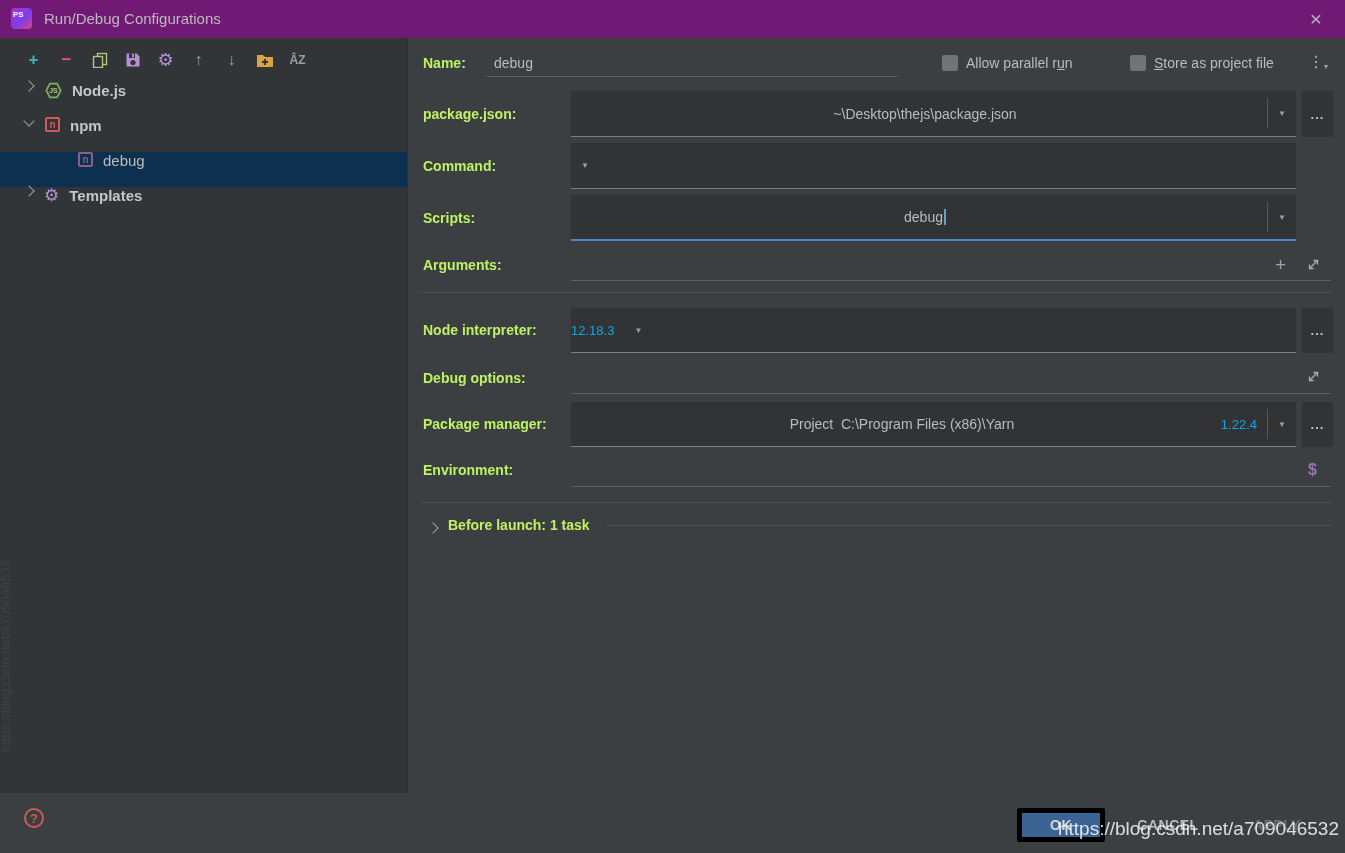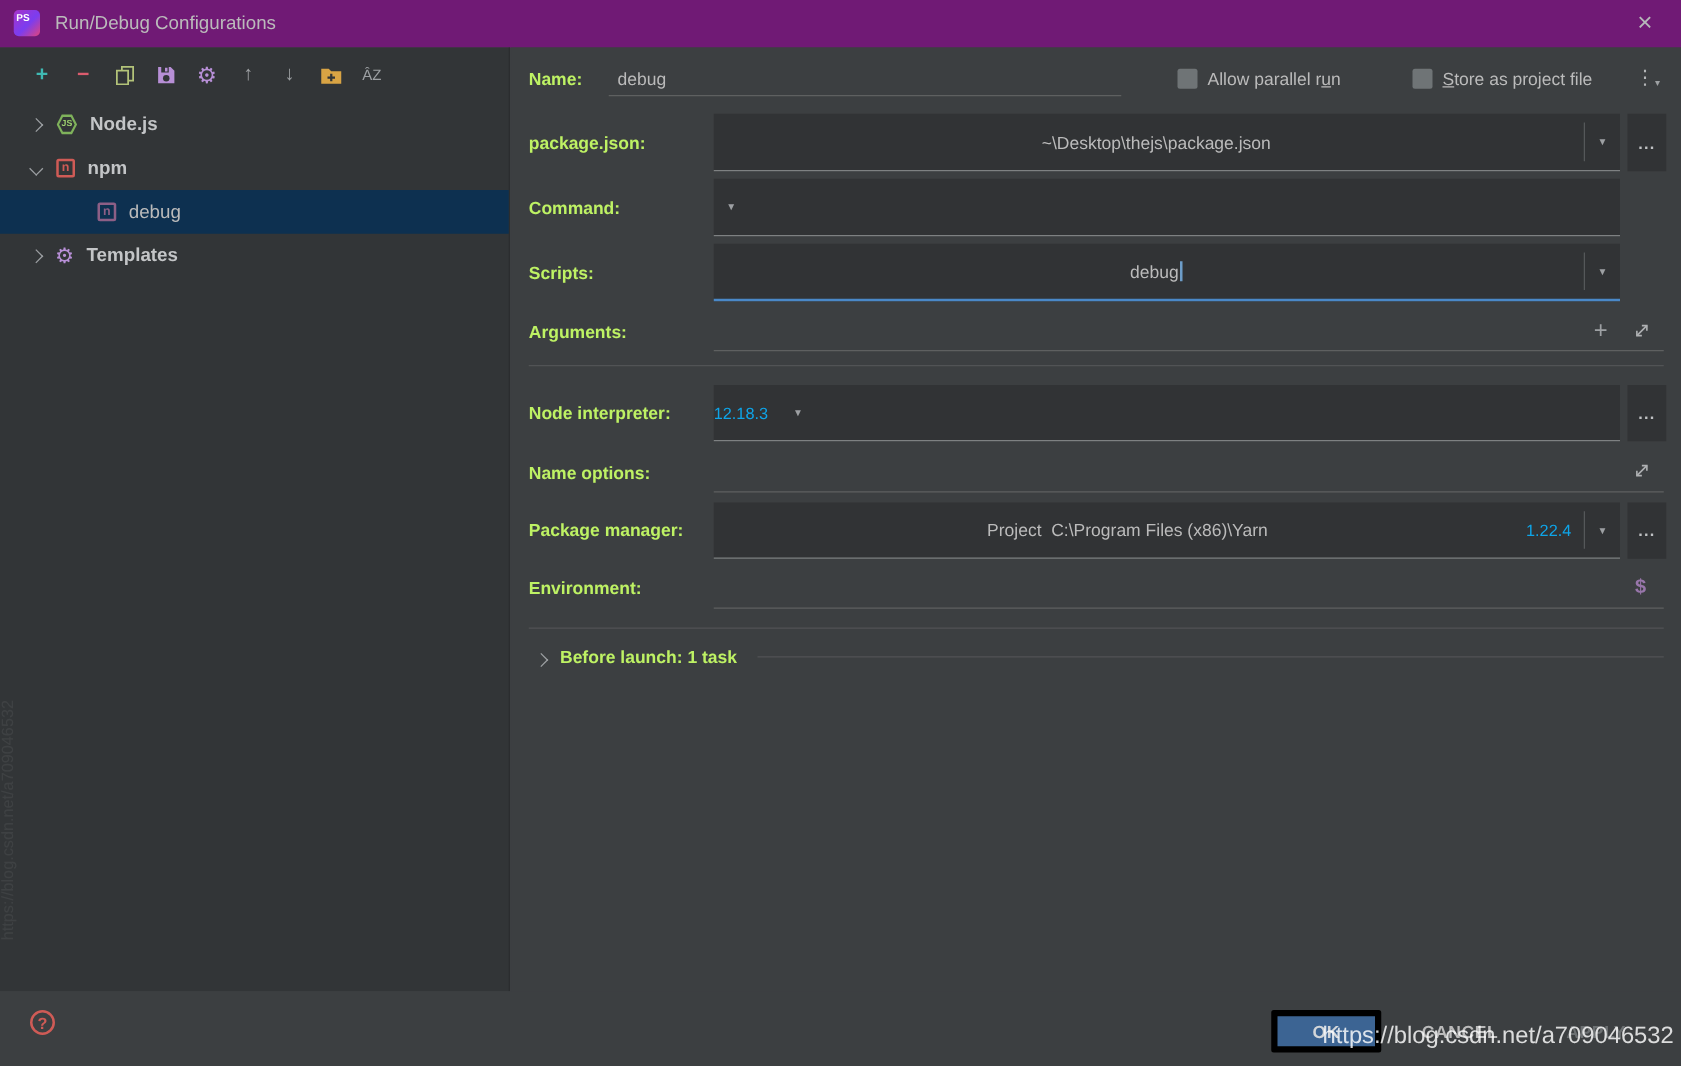--- a/index.html
+++ b/index.html
@@ -18,25 +18,25 @@
   .title-text { position:absolute; left:44px; top:10px; font-size:15px; color:#bbbbbb; }
   .close-btn { position:absolute; right:16px; top:6px; width:26px; height:26px; color:#b6b8ba;
     font-size:21px; line-height:26px; text-align:center; cursor:default; }
   
   .sidebar { position:absolute; left:0; top:38px; width:408px; height:755px; background:#323537; border-right:1px solid #2b2d2f; }
   .toolbar { display:flex; align-items:center; height:44px; padding-left:24px; gap:14px; }
   .tb { width:19px; height:19px; display:flex; align-items:center; justify-content:center; font-size:17px; }
   .tb-add { color:#3fb9b3; font-weight:bold; }
   .tb-remove { color:#db5c6e; font-weight:bold; }
   .tb-up,.tb-down { color:#9da0a3; font-size:16px; }
-  .tb-sort { color:#9da0a3; font-size:12px; font-weight:normal; letter-spacing:0; }
+  .tb-sort { color:#9da0a3; font-size:12px; font-weight:bold; letter-spacing:0; }
   .tb-gear { color:#b78fd6; font-size:18px; }
   
   .tree { margin-top:0; }
-  .tree-row { position:relative; height:35px; display:flex; align-items:center; }
+  .tree-row { position:relative; height:35px; display:flex; align-items:flex-start; }
   .tree-row.selected { background:#0d3050; }
   .chev { width:8px; height:8px; border-right:1.6px solid #9da0a3; border-bottom:1.6px solid #9da0a3; display:inline-block; }
   .chev.right { transform:rotate(-45deg); }
   .chev.down { transform:rotate(45deg); }
   .tree-label { margin-left:10px; font-size:15px; }
   .tree-label.bold { font-weight:bold; color:#c3c5c7; }
   .hex { width:17px; height:17px; clip-path:polygon(26% 4%,74% 4%,98% 50%,74% 96%,26% 96%,2% 50%);
     background:#7fb25b; display:flex; align-items:center; justify-content:center; }
   .hex-in { width:13px; height:13px; clip-path:polygon(26% 4%,74% 4%,98% 50%,74% 96%,26% 96%,2% 50%);
     background:#323537; color:#9ed16e; font-size:7px; font-weight:bold; display:flex; align-items:center; justify-content:center; }
@@ -205,21 +205,21 @@
 
   <div class="sep" style="top:254px;"></div>
 
   <div class="flabel" style="top:284px;">Node interpreter:</div>
   <div class="combo" style="top:270px; height:45px;">
     <span class="ver">12.18.3</span>
     <span class="arrow">▼</span>
   </div>
   <div class="more-btn" style="top:270px; height:45px;">...</div>
 
-  <div class="flabel" style="top:332px;">Name options:</div>
+  <div class="flabel" style="top:332px;">Debug options:</div>
   <div class="u-line" style="top:328px; height:28px;"></div>
   <div class="expand-ic" style="left:897px; top:331px;">
     <svg width="15" height="15" viewBox="0 0 15 15" fill="none" stroke="#aeb0b2" stroke-width="1.3">
       <path d="M3.5 11.5 L11.5 3.5"></path>
         <path d="M7.5 3.5 H11.5 V7.5"></path>
         <path d="M3.5 7.5 V11.5 H7.5"></path>
     </svg>
   </div>
 
   <div class="flabel" style="top:378px;">Package manager:</div>

